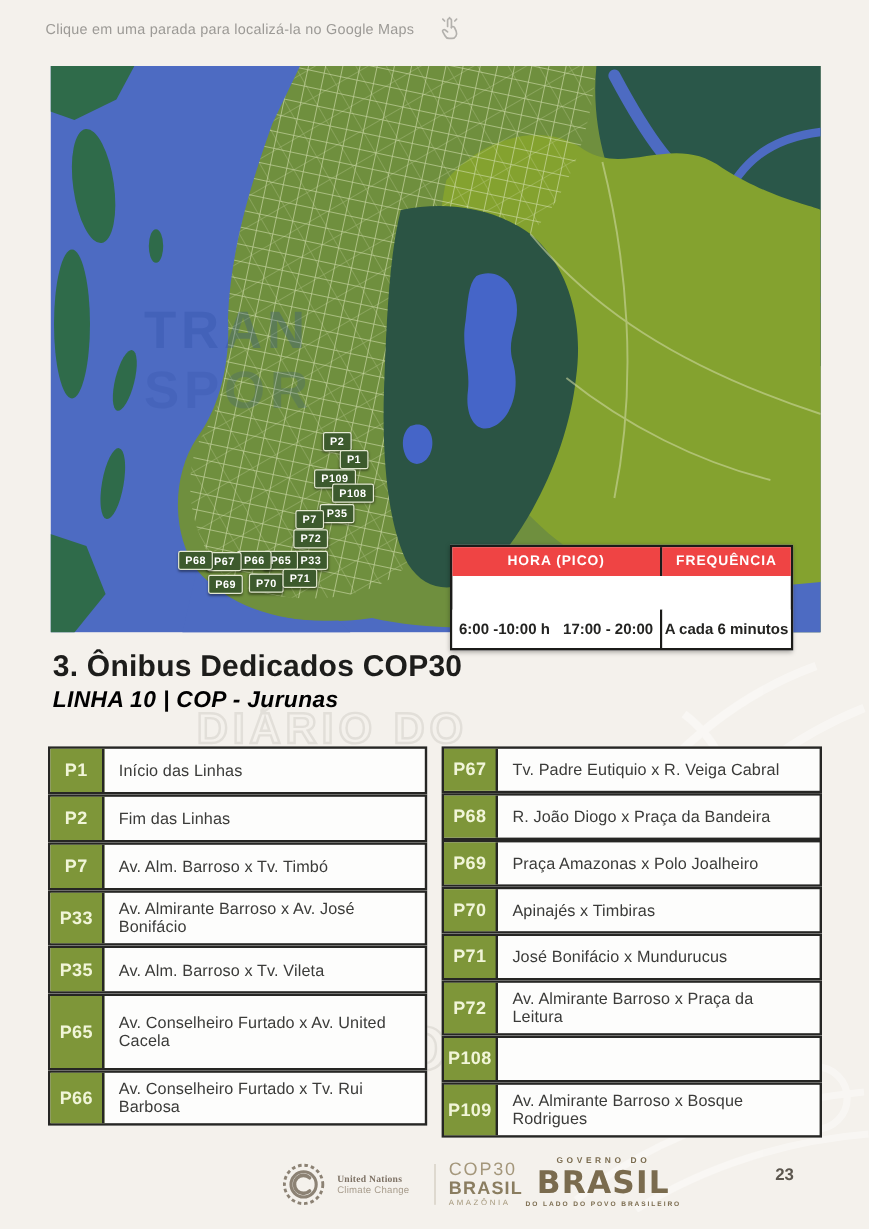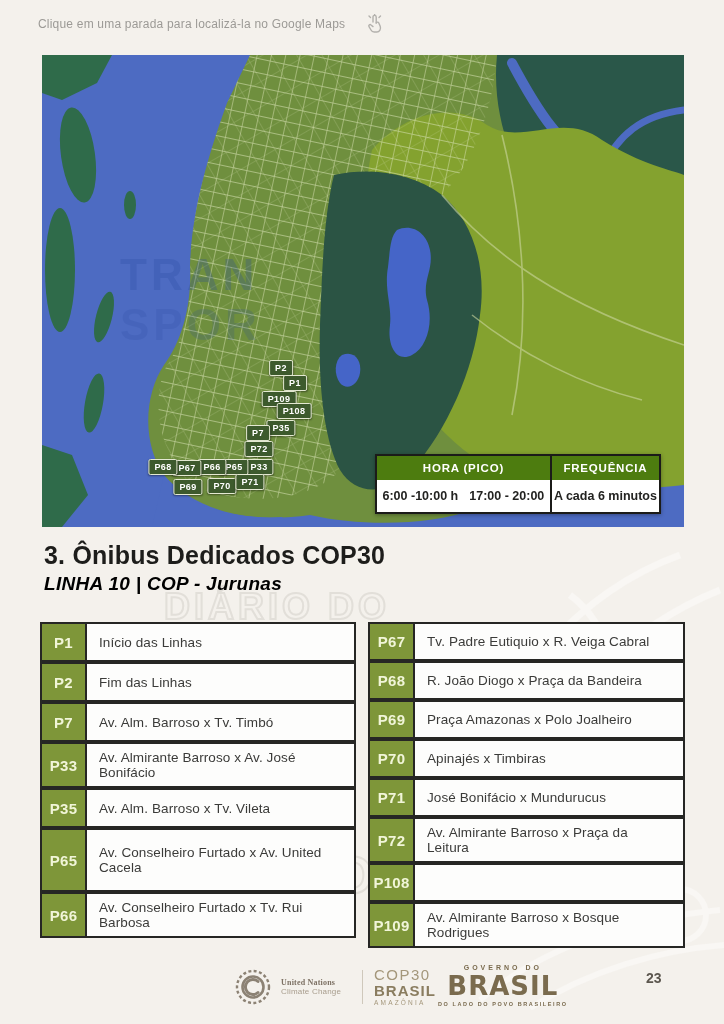--- a/index.html
+++ b/index.html
@@ -48,28 +48,28 @@
     box-shadow:0 1px 2px rgba(0,0,0,.4);
     cursor:pointer; white-space:nowrap;
   }
   .info-table {
     position:absolute; left:333px; top:399px; width:286px;
     border:2px solid #1b1b19; background:#fff;
     display:grid; grid-template-columns:62% 38%;
     box-shadow:0 1px 4px rgba(0,0,0,.35);
   }
   .info-table .hcell {
-    background:#4d7c0f; color:#ffffff;
+    background:#ef4444; color:#ffffff;
     font-size:11.5px; font-weight:bold; letter-spacing:.8px;
     text-align:center; padding:6px 2px;
   }
   .info-table .bcell {
     background:#ffffff; color:#232321;
     font-size:12.5px; font-weight:bold;
-    text-align:center; padding:9px 2px;
+    text-align:center; padding:9px 2px;margin-top:28px;
   }
   .info-table .c1 { border-right:2px solid #1b1b19; }
   .info-table .times { display:flex; justify-content:space-around; gap:4px; }
   
   .title {
     position:absolute; top:541px; left:44px;
     font-size:25px; font-weight:800; letter-spacing:.2px; color:#1d1d1b;
   }
   .subtitle {
     position:absolute; top:573px; left:44px;

